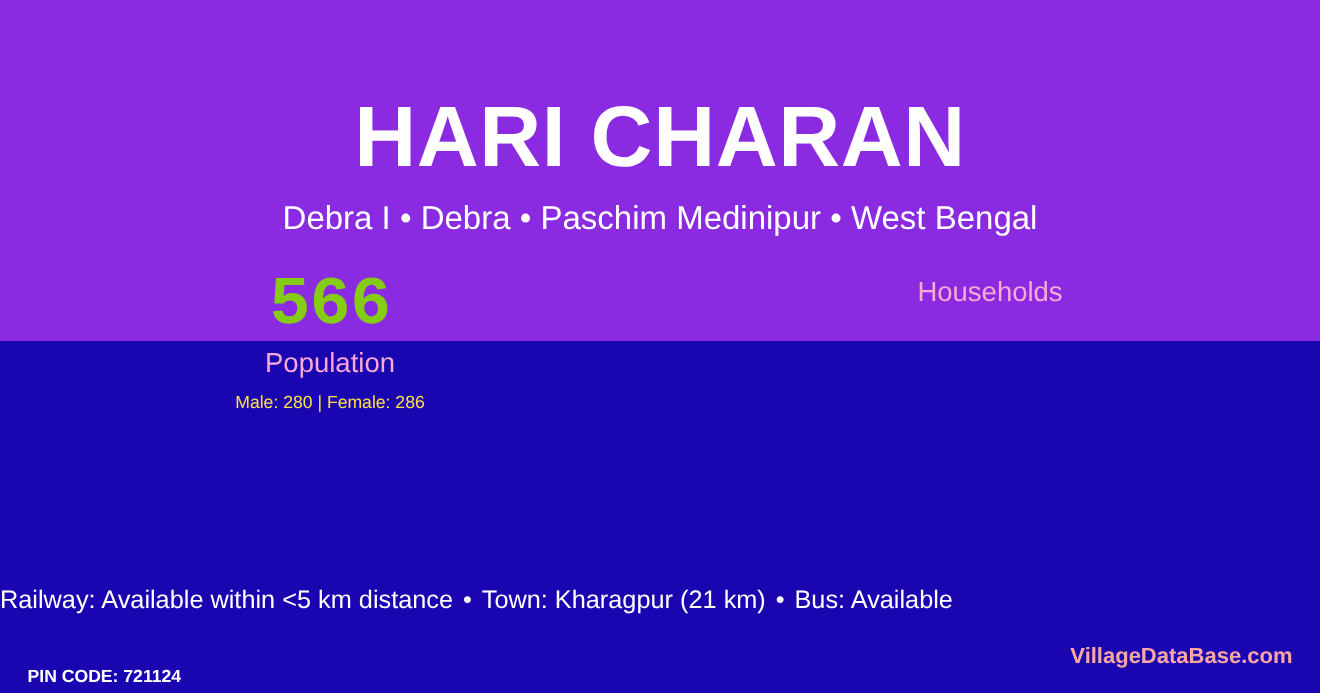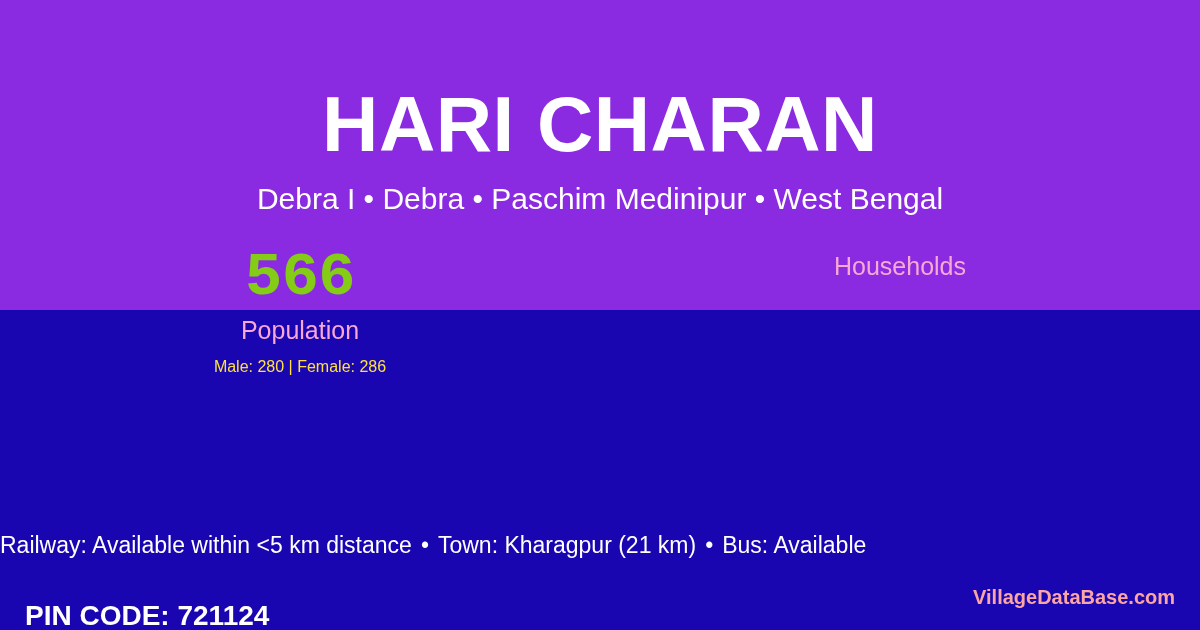--- a/index.html
+++ b/index.html
@@ -117,21 +117,21 @@
     height: 38px;
     padding: 0 25px;
     box-sizing: border-box;
     display: flex;
     flex-direction: row;
     align-items: center;
     justify-content: space-between;
   }
   #pin-code {
     color: #ffffff;
-    font-size: 28px;
+    font-size: 16px;
     font-weight: bold;
     line-height: 30px;
     white-space: nowrap;
     margin-top: 37px;
   }
   #brand-name {
     color: #fca5a5;
     font-size: 20px;
     font-weight: bold;
     line-height: 30px;

